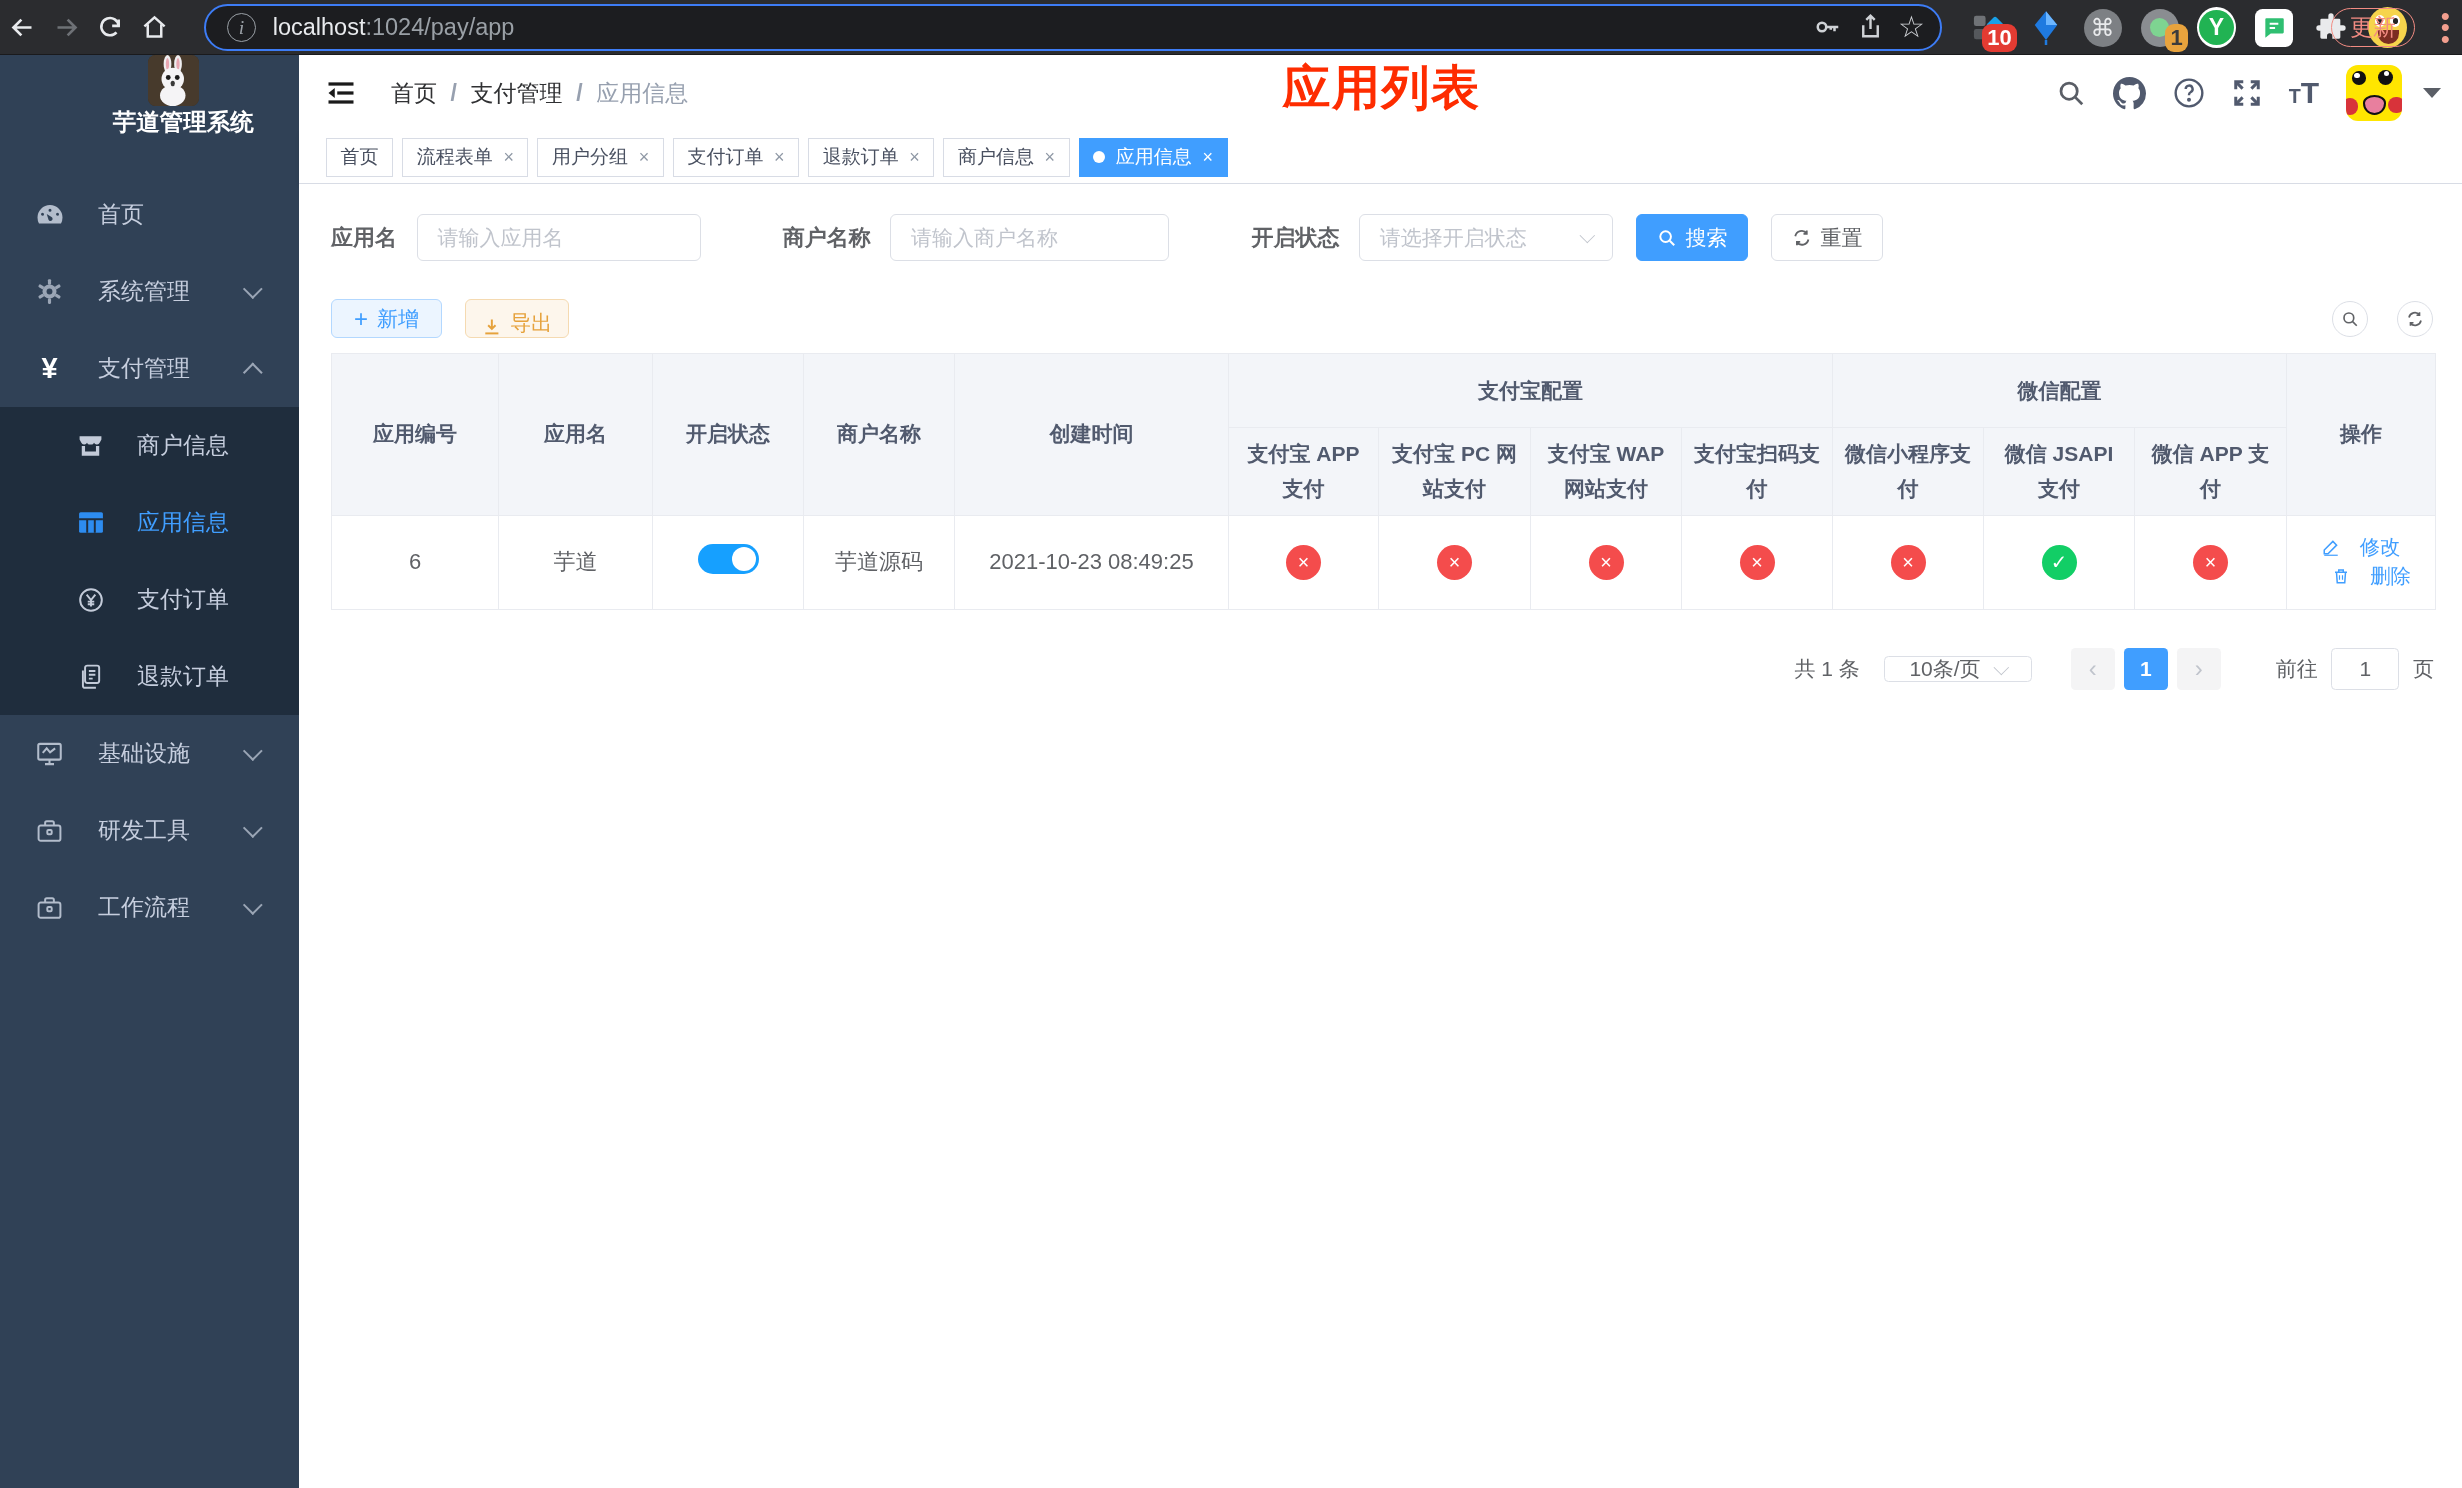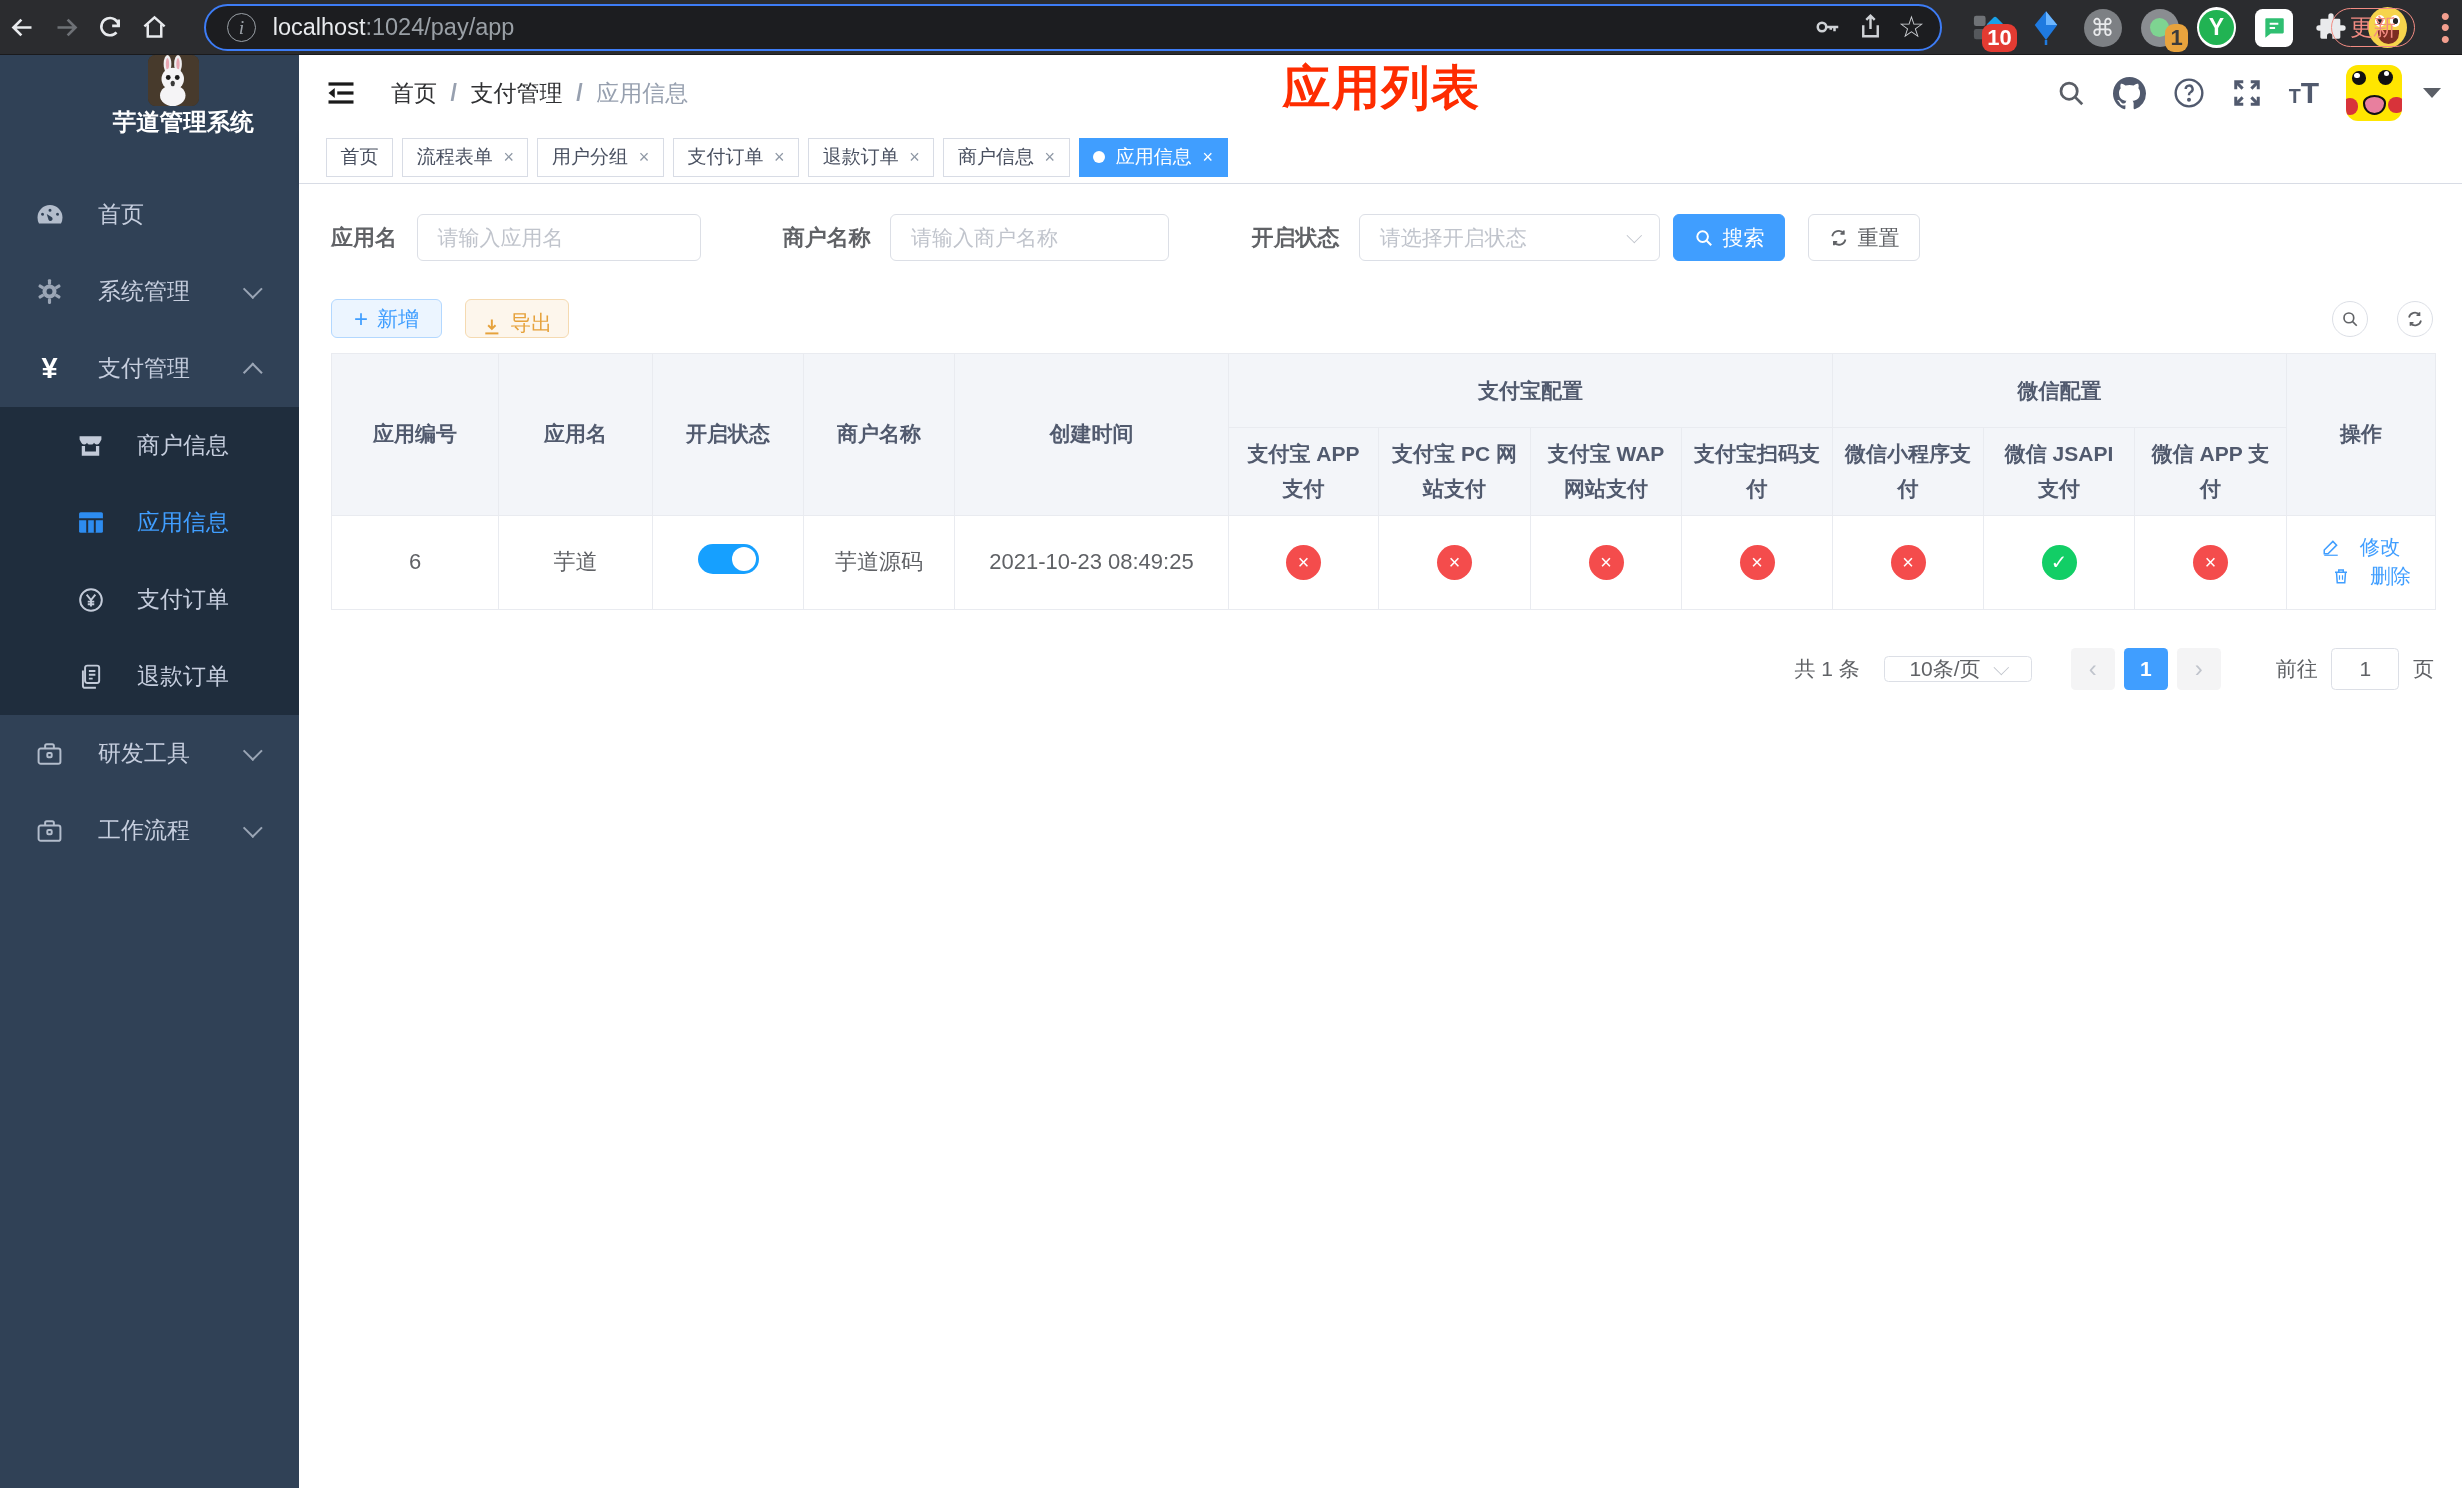--- a/index.html
+++ b/index.html
@@ -83,21 +83,21 @@
   .tag.active .x { color:#fff; }
 
   
   .content { flex:1; padding:30px 28px 0 32px; background:#fff; }
   .filters { display:flex; align-items:center; }
   .f-label { font-size:22px; font-weight:bold; color:#606266; margin-right:19.7px; }
   .f-input { height:47px; border:1.5px solid #dcdfe6; border-radius:6px; display:flex; align-items:center;
     padding:0 19.7px; color:#c0c4cc; font-size:21px; background:#fff; }
   .f-input.w1 { width:284px; margin-right:82px; }
   .f-input.w2 { width:279px; margin-right:82px; }
-  .f-select { width:301px; justify-content:space-between; margin-right:13px; }
+  .f-select { width:254px; justify-content:space-between; margin-right:23px; }
   .sel-caret { width:10.6px; height:10.6px; border-right:1.5px solid #c0c4cc; border-bottom:1.5px solid #c0c4cc;
     transform:rotate(45deg); margin-top:-4.5px; }
   .btn { height:47px; border-radius:6px; display:inline-flex; align-items:center; justify-content:center;
     font-size:21px; cursor:pointer; }
   .btn-primary { background:#409eff; color:#fff; border:1.5px solid #409eff; width:112px; gap:9px; }
   .btn-plain { background:#fff; color:#606266; border:1.5px solid #dcdfe6; width:112px; gap:9px; margin-left:23px; }
 
   .toolbar { display:flex; align-items:center; margin-top:38px; position:relative; }
   .btn-add { width:111px; height:39px; background:#ecf5ff; border:1.5px solid #b3d8ff; color:#409eff; gap:9px; }
   .btn-export { width:104px; height:39px; background:#fdf6ec; border:1.5px solid #f5dab1; color:#e6a23c; gap:9px; margin-left:23px;align-items:flex-end; }
@@ -337,20 +337,31 @@
           <svg width="23" height="26" viewBox="0 0 20 24" fill="none" stroke="#c3cbd9" stroke-width="1.8">
               <rect x="5" y="1.5" width="13" height="16" rx="2"></rect>
               <path d="M3 6v14a2 2 0 0 0 2 2h10"></path>
               <path d="M8.5 6.5h6M8.5 10h6M8.5 13.5h3.5"></path>
             </svg>
         </span>
         <span>退款订单</span>
       </div>
     </div>
 
+    <div class="menu-item">
+      <span class="mi-icon">
+        <svg width="27" height="26" viewBox="0 0 24 22" fill="none" stroke="#b3bdcc" stroke-width="1.8">
+            <rect x="2" y="2" width="20" height="14" rx="1.5"></rect>
+            <path d="M6 10l3.5-4 3 3.5L17 6"></path>
+            <path d="M12 16v4M8 20h8"></path>
+          </svg>
+      </span>
+      <span>基础设施</span>
+      <span class="chev down"></span>
+    </div>
     <div class="menu-item">
       <span class="mi-icon">
         <svg width="27" height="24" viewBox="0 0 24 22" fill="none" stroke="#b3bdcc" stroke-width="1.8">
             <rect x="2" y="6" width="20" height="14" rx="2"></rect>
             <path d="M8 6V3.5A1.5 1.5 0 0 1 9.5 2h5A1.5 1.5 0 0 1 16 3.5V6"></path>
             <rect x="10" y="10" width="4" height="4" rx="1"></rect>
           </svg>
       </span>
       <span>研发工具</span>
       <span class="chev down"></span>

